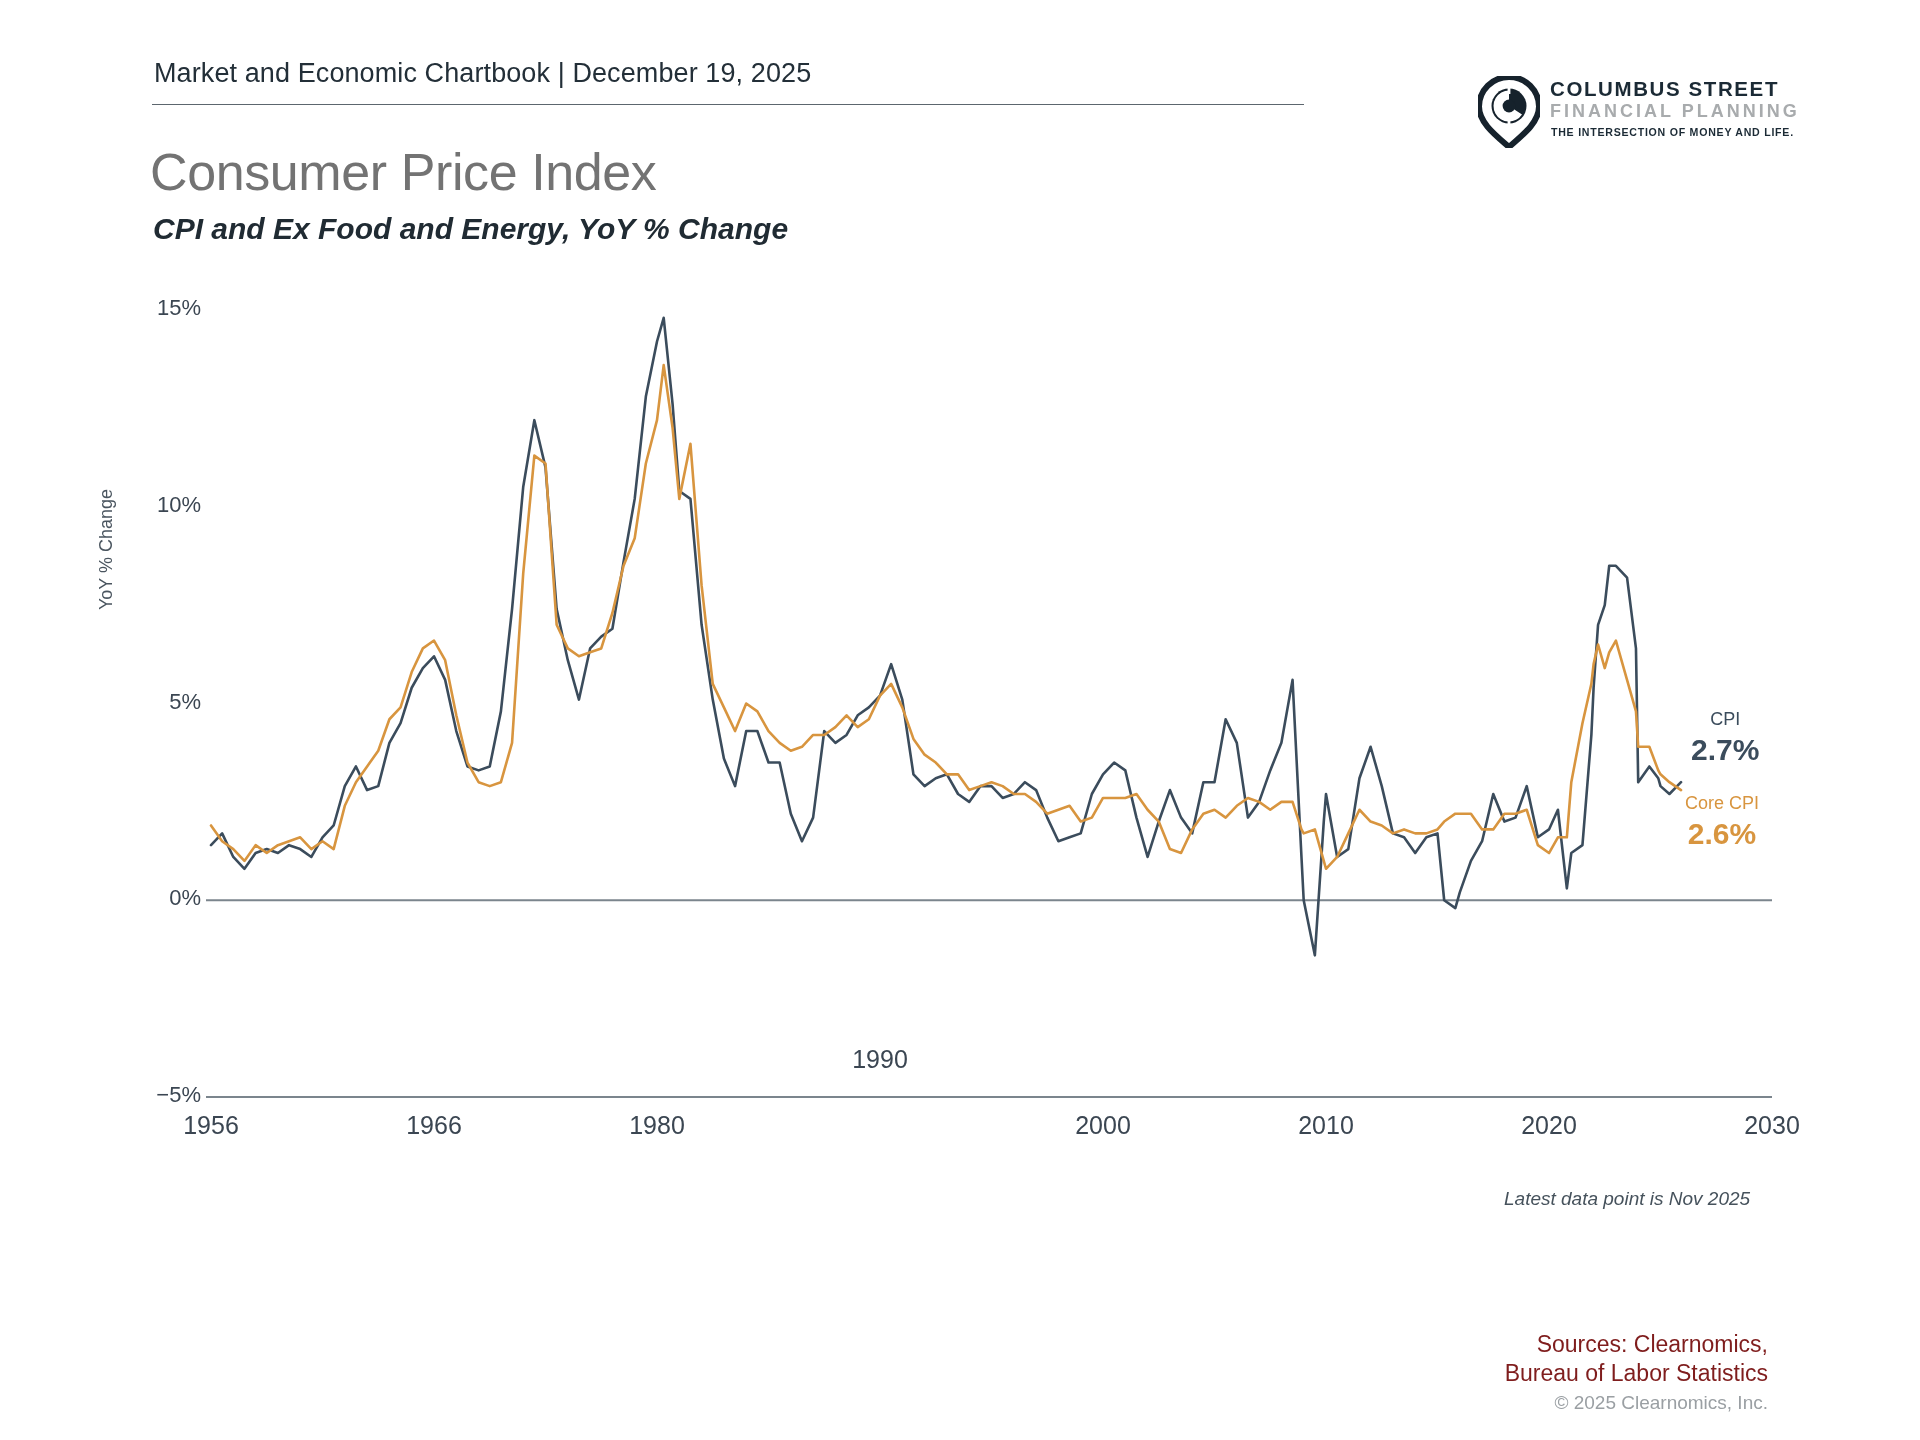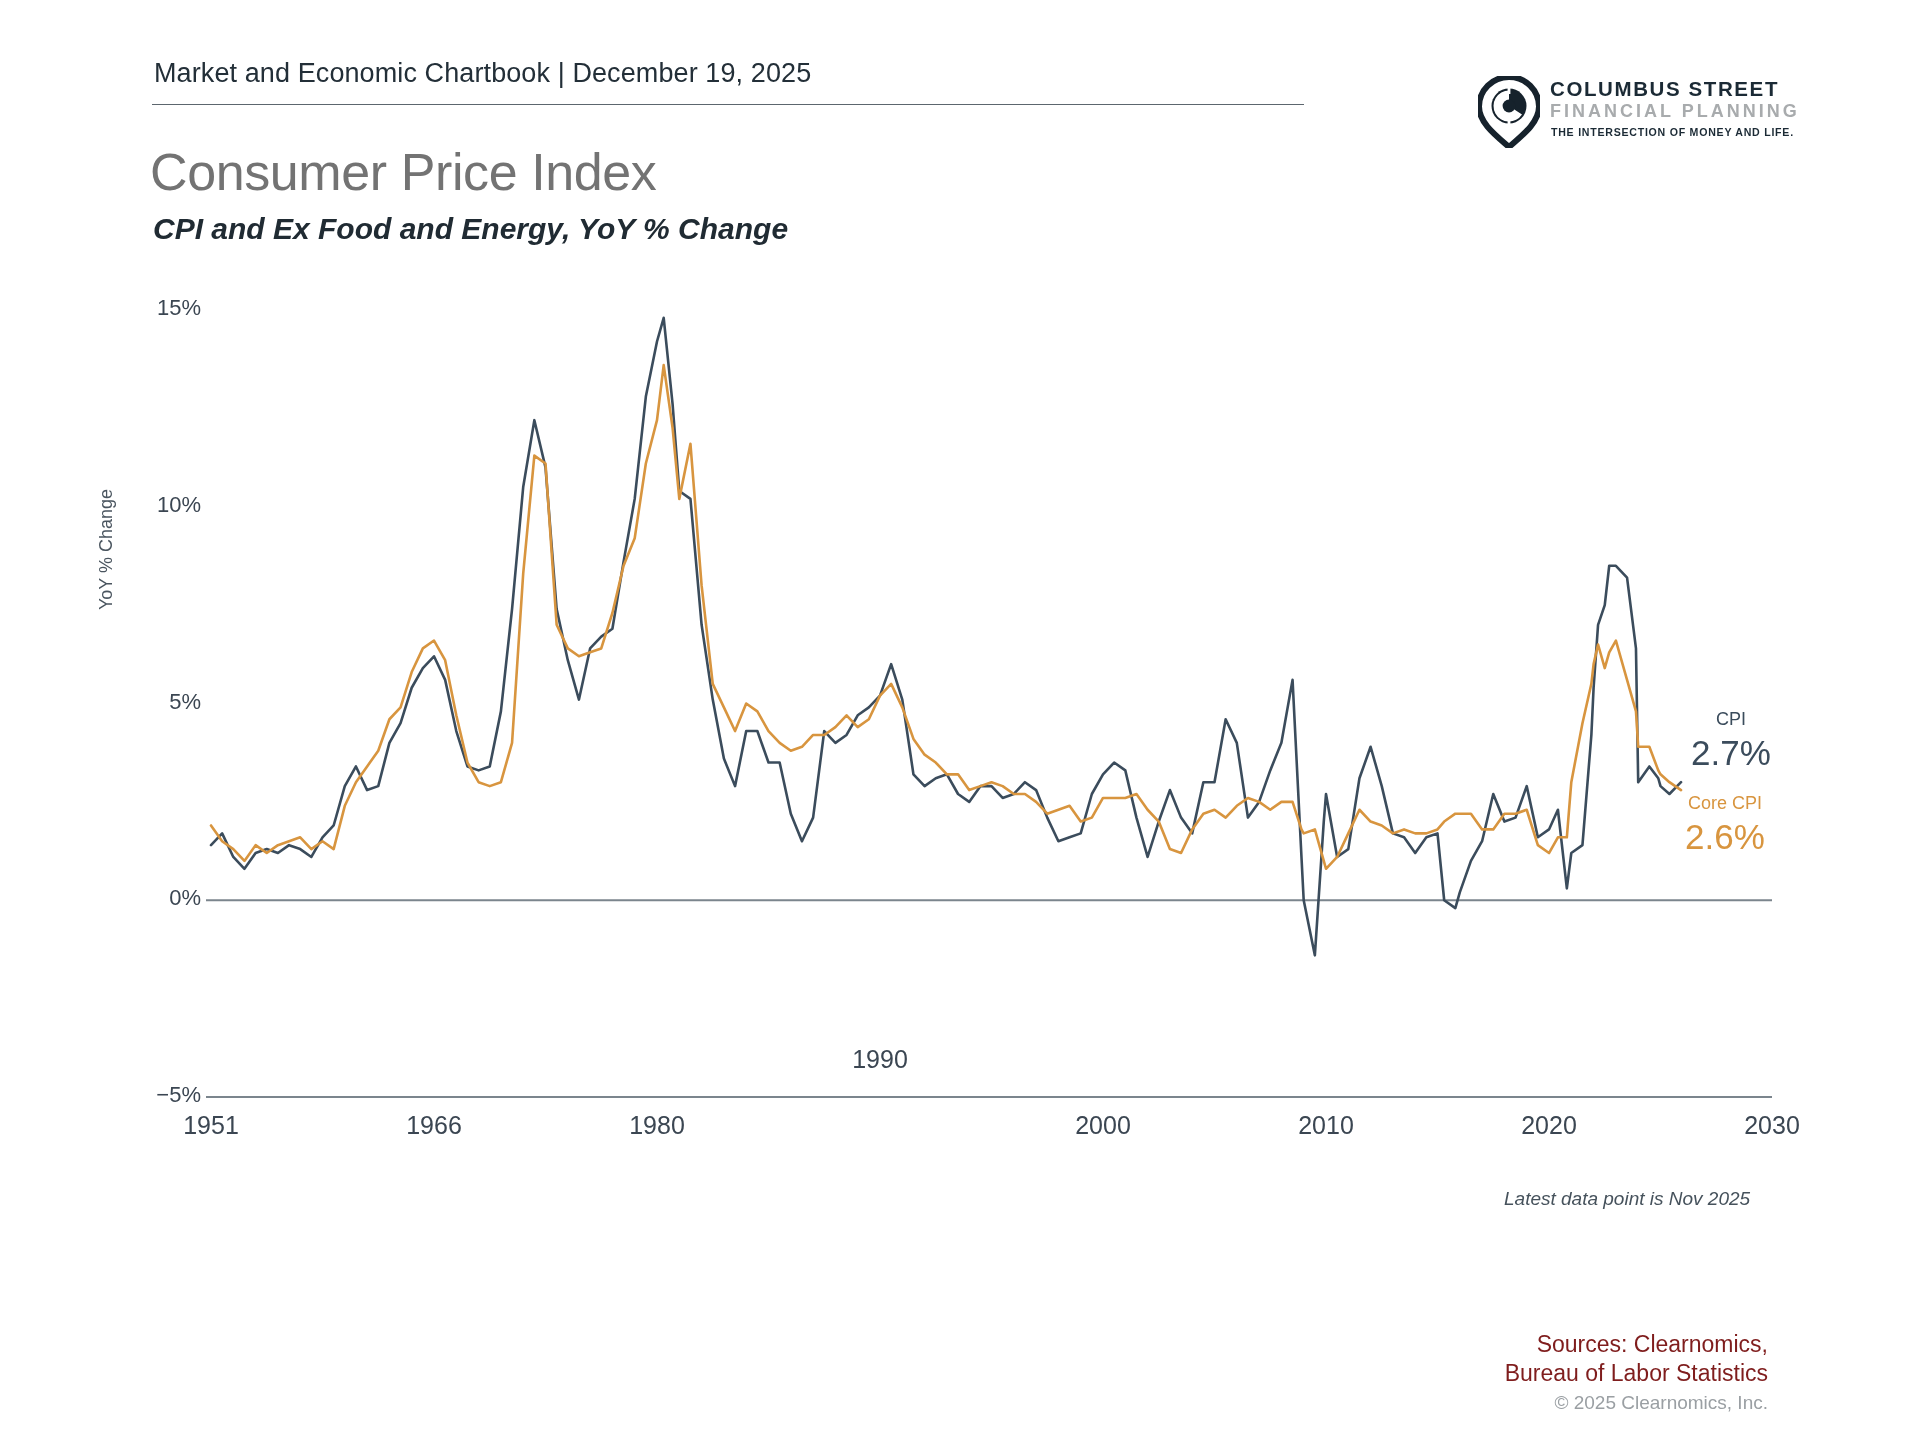--- a/index.html
+++ b/index.html
@@ -132,21 +132,21 @@
     transform-origin: left top;
     white-space: nowrap;
   }
   .series-annot {
     position: absolute;
     text-align: center;
     white-space: nowrap;
     line-height: 1.28;
   }
   .series-annot .annot-name { font-size: 18px; }
-  .series-annot .annot-val  { font-size: 35px; }
+  .series-annot .annot-val  { font-size: 30px; font-weight: bold; }
 
   #latest-note {
     position: absolute;
     left: 1504px;
     top: 1188px;
     font-size: 19px;
     font-style: italic;
     color: #46525c;
     white-space: nowrap;
   }
@@ -207,21 +207,21 @@
   <div id="y-axis-title">YoY % Change</div>
 
   <div id="y-tick-labels">
       <div class="axis-label-y" style="width: 90px; left: 111px; top: 1082px;">−5%</div>
       <div class="axis-label-y" style="width: 90px; left: 111px; top: 885.25px;">0%</div>
       <div class="axis-label-y" style="width: 90px; left: 111px; top: 688.5px;">5%</div>
       <div class="axis-label-y" style="width: 90px; left: 111px; top: 491.75px;">10%</div>
       <div class="axis-label-y" style="width: 90px; left: 111px; top: 295px;">15%</div>
     </div>
   <div id="x-tick-labels">
-      <div class="axis-label-x" style="width: 140px; left: 141px; top: 1111px;">1951</div>
+      <div class="axis-label-x" style="width: 140px; left: 141px; top: 1111px;">1956</div>
       <div class="axis-label-x" style="width: 140px; left: 364px; top: 1111px;">1966</div>
       <div class="axis-label-x" style="width: 140px; left: 587px; top: 1111px;">1980</div>
       <div class="axis-label-x" style="width: 140px; left: 810px; top: 1045px;">1990</div>
       <div class="axis-label-x" style="width: 140px; left: 1033px; top: 1111px;">2000</div>
       <div class="axis-label-x" style="width: 140px; left: 1256px; top: 1111px;">2010</div>
       <div class="axis-label-x" style="width: 140px; left: 1479px; top: 1111px;">2020</div>
       <div class="axis-label-x" style="width: 140px; left: 1702px; top: 1111px;">2030</div>
     </div>
 
   <div class="series-annot" id="annot-cpi" style="color: rgb(59, 76, 92); left: 1691.02px; top: 708.005px;">

